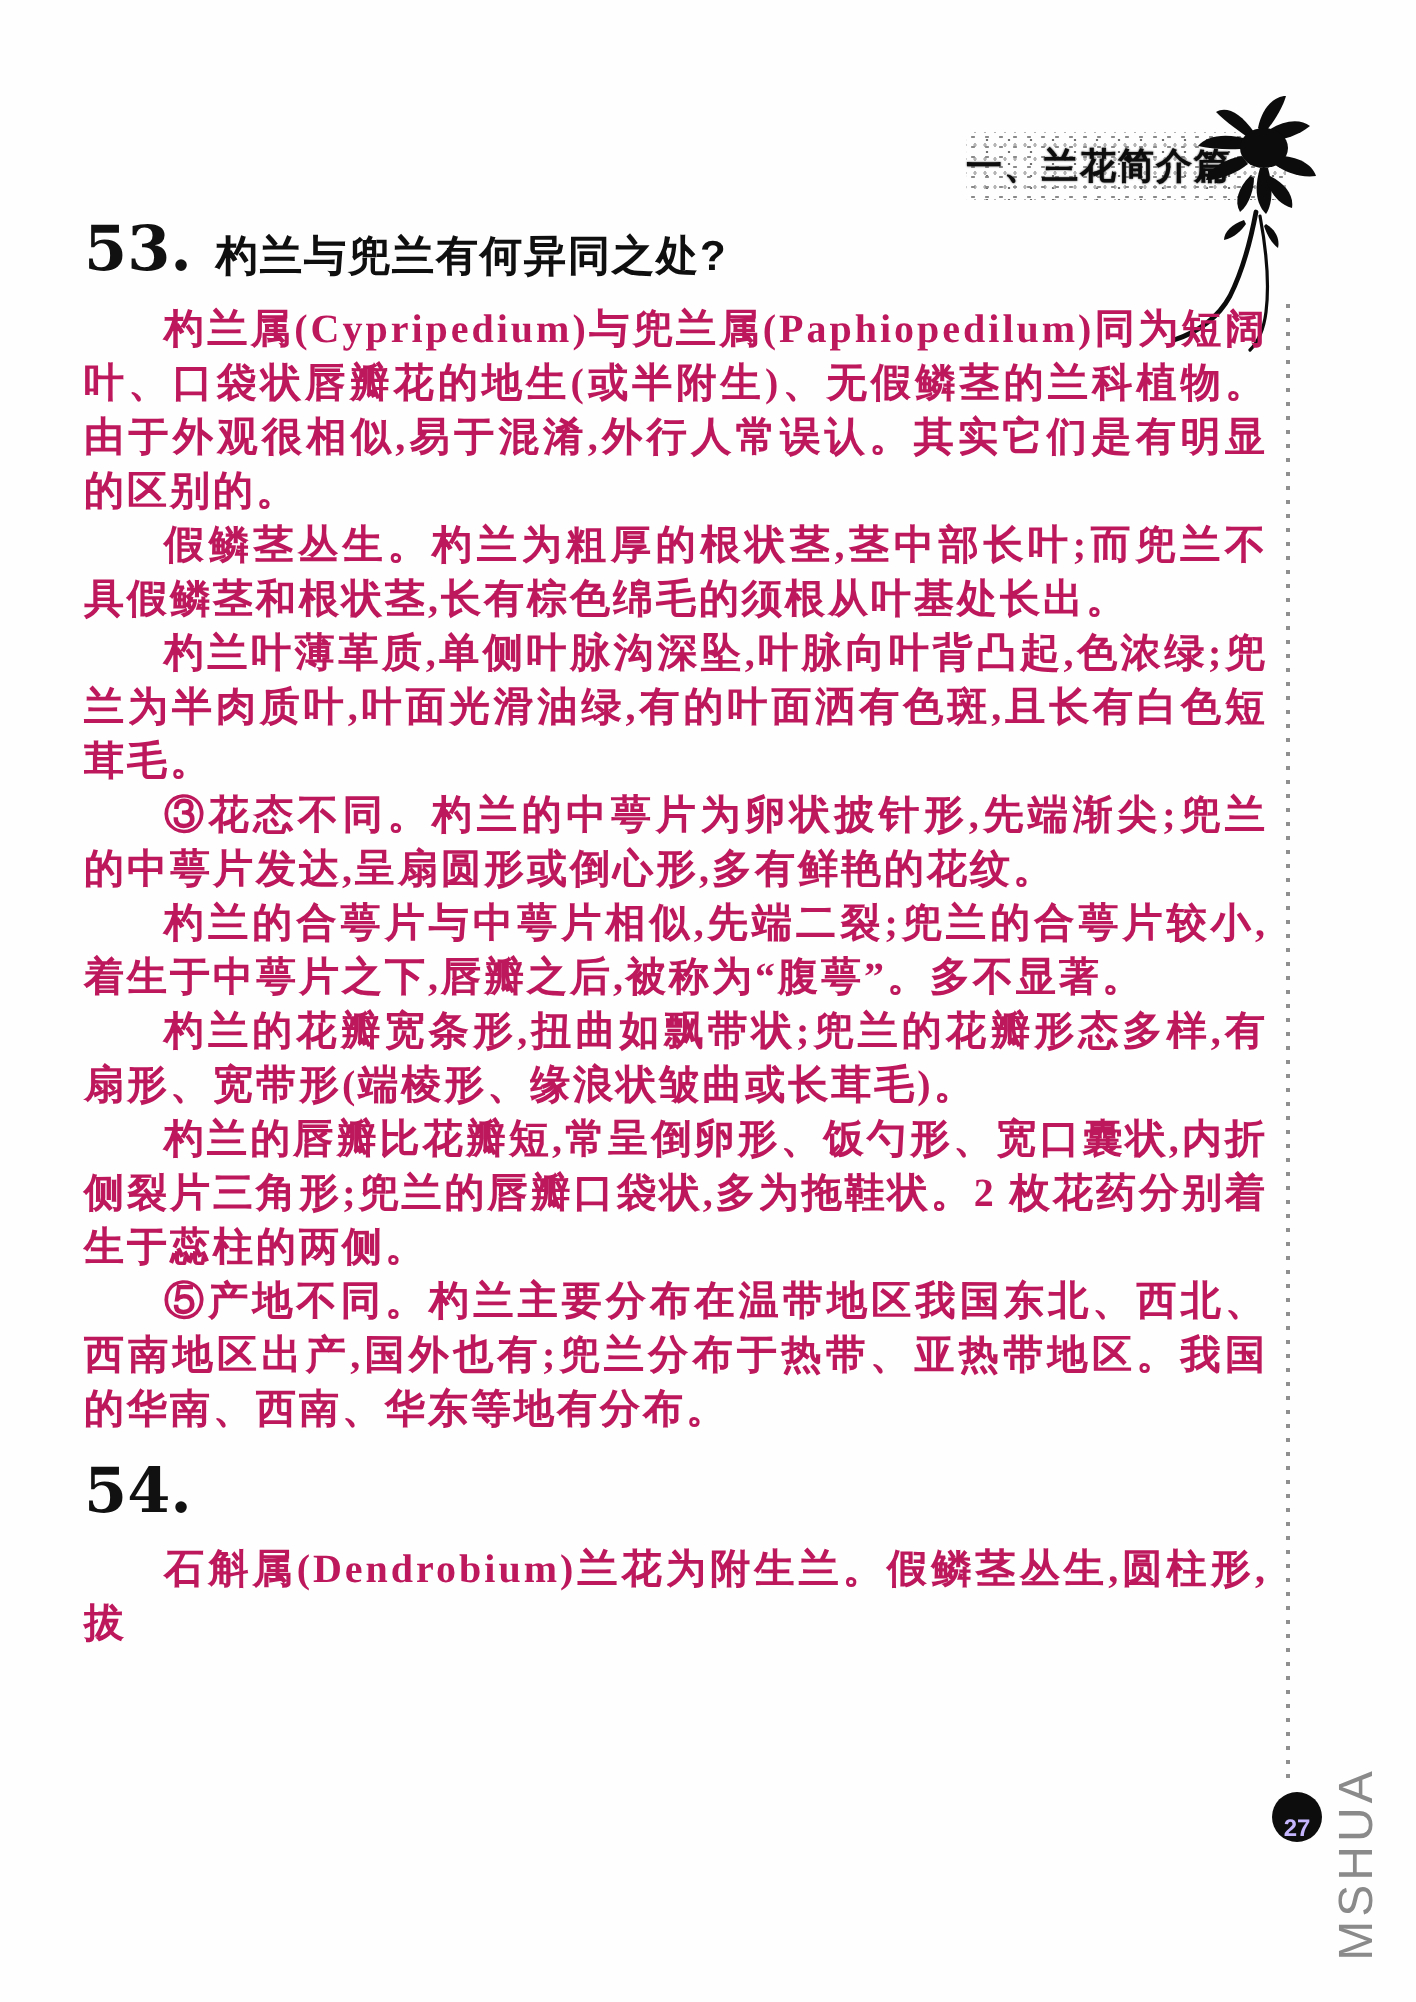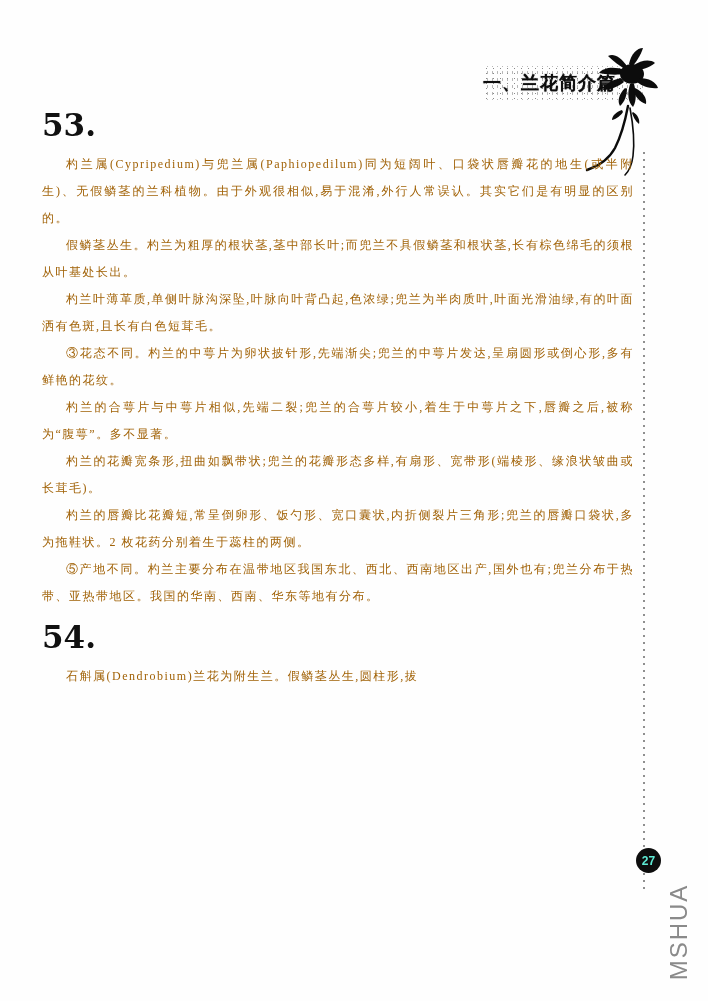--- a/index.html
+++ b/index.html
@@ -45,30 +45,30 @@
   }
   .sec-num{
     font-family:"DejaVu Serif","Liberation Serif",serif;
     font-size:31px;font-weight:600;line-height:1;color:#111;
   }
   .sec-title{
     font-family:"Liberation Sans","DejaVu Sans",sans-serif;
     font-weight:bold;font-size:21px;letter-spacing:1px;color:#0f0f0f;
   }
   .body-text p{
-    margin:0;font-size:12px;line-height:27px;letter-spacing:1.5px;
-    text-align:justify;text-indent:2em;color:#a16207;
+    margin:0;font-size:20px;line-height:27px;letter-spacing:1.5px;
+    text-align:justify;text-indent:2em;color:#be185d;font-weight:bold;
   }
   .sec-54{margin-top:12px;}
 
   
   .page-badge{
-    position:absolute;left:636px;top:848px;width:25px;height:25px;border-radius:50%;
-    background:#0d0d0d;color:#5eead4;
-    display:flex;align-items:center;justify-content:center;
+    position:absolute;left:636px;top:896px;width:25px;height:25px;border-radius:50%;
+    background:#0d0d0d;color:#c4b5fd;
+    display:flex;align-items:flex-end;justify-content:center;
     font-family:"Liberation Sans","DejaVu Sans",sans-serif;
     font-size:12px;font-weight:bold;
   }
 
   
   .watermark{
     position:absolute;left:623px;top:918px;width:112px;height:28px;
     transform:rotate(-90deg);transform-origin:50% 50%;
     font-family:"Liberation Sans","DejaVu Sans",sans-serif;
     font-size:24px;letter-spacing:2px;color:#8a8a8a;
@@ -105,20 +105,21 @@
     <path d="M53,62 C50,78 46,92 40,104 C34,115 24,122 12,126" fill="none" stroke="#0c0c0c" stroke-width="2.4" stroke-linecap="round"></path>
     <path d="M55,64 C58,80 60,96 58,112 C57,120 54,127 50,131" fill="none" stroke="#0c0c0c" stroke-width="1.6" stroke-linecap="round"></path>
   </svg>
 
   <div class="dotted-rule"></div>
 
   <div class="content">
 
     <div class="sec-heading">
       <span class="sec-num">53.</span>
+      <span class="sec-title">杓兰与兜兰有何异同之处?</span>
     </div>
 
     <div class="body-text">
       <p>杓兰属(Cypripedium)与兜兰属(Paphiopedilum)同为短阔叶、口袋状唇瓣花的地生(或半附生)、无假鳞茎的兰科植物。由于外观很相似,易于混淆,外行人常误认。其实它们是有明显的区别的。</p>
       <p>假鳞茎丛生。杓兰为粗厚的根状茎,茎中部长叶;而兜兰不具假鳞茎和根状茎,长有棕色绵毛的须根从叶基处长出。</p>
       <p>杓兰叶薄革质,单侧叶脉沟深坠,叶脉向叶背凸起,色浓绿;兜兰为半肉质叶,叶面光滑油绿,有的叶面洒有色斑,且长有白色短茸毛。</p>
       <p>③花态不同。杓兰的中萼片为卵状披针形,先端渐尖;兜兰的中萼片发达,呈扇圆形或倒心形,多有鲜艳的花纹。</p>
       <p>杓兰的合萼片与中萼片相似,先端二裂;兜兰的合萼片较小,着生于中萼片之下,唇瓣之后,被称为“腹萼”。多不显著。</p>
       <p>杓兰的花瓣宽条形,扭曲如飘带状;兜兰的花瓣形态多样,有扇形、宽带形(端棱形、缘浪状皱曲或长茸毛)。</p>
       <p>杓兰的唇瓣比花瓣短,常呈倒卵形、饭勺形、宽口囊状,内折侧裂片三角形;兜兰的唇瓣口袋状,多为拖鞋状。2 枚花药分别着生于蕊柱的两侧。</p>

